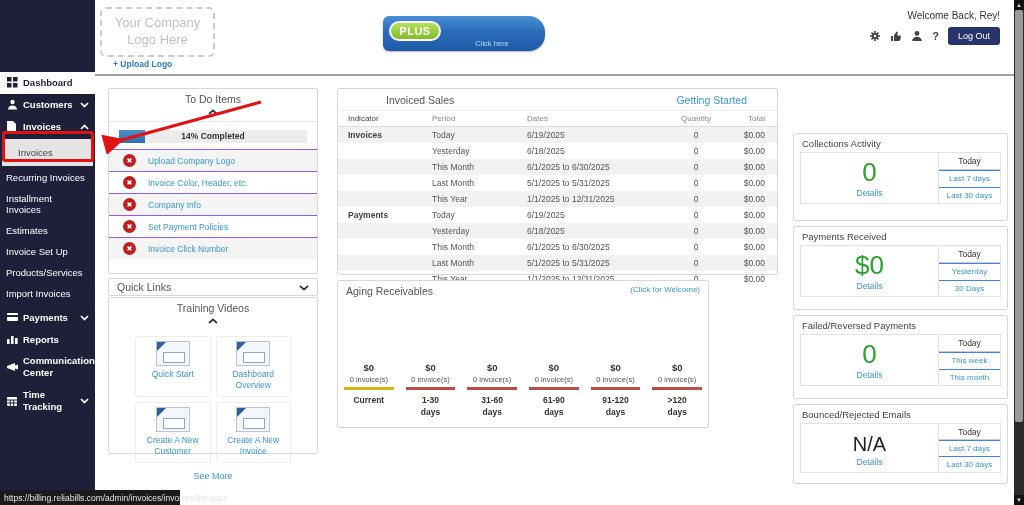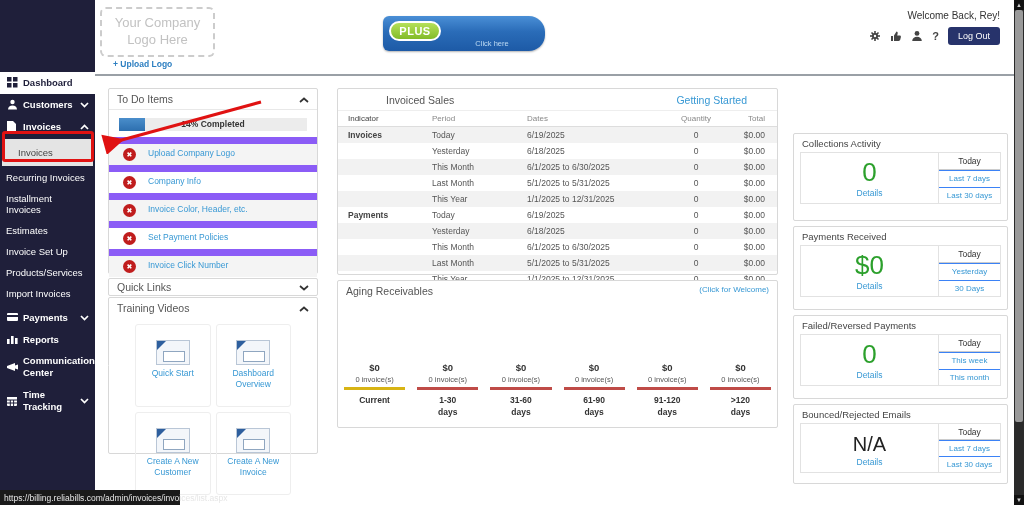--- a/index.html
+++ b/index.html
@@ -44,41 +44,41 @@
   .welcome { position:absolute; right:14px; top:10px; font-size:10px; color:#333; }
   .hdr-icons { position:absolute; right:14px; top:27px; display:flex; align-items:center; gap:9px; }
   .hicon { display:flex; cursor:pointer; }
   .help-q { font-size:11px; font-weight:bold; color:#444; cursor:pointer; }
   .logout-btn { background:#27336b; color:#fff; font-size:9px; padding:4px 10px; border:none;
     border-radius:3px; cursor:pointer; }
 
   
   .panel { position:absolute; background:#fff; border:1px solid #d8d8d8; border-radius:2px; }
   .panel-hd { display:flex; align-items:center; justify-content:space-between;
-    padding:4px 8px; border-bottom:1px solid #e8e8e8; font-size:10.5px; color:#555; }
+    padding:4px 8px; border-bottom:1px solid #e8e8e8; font-size:10.5px; color:#555;flex-direction:column; }
 
   
   .todo-panel { left:108px; top:88px; width:210px; height:186px; }
   .progress-wrap { margin:8px 10px 6px; background:#ececec; height:13px; position:relative; }
   .progress-fill { height:13px; background:linear-gradient(180deg,#4a8ecb,#2d6faf); }
   .progress-text { position:absolute; left:0; right:0; top:1px; text-align:center;
     font-size:8.5px; font-weight:bold; color:#333; }
-  .todo-row { display:flex; align-items:flex-start; gap:12px; padding:4px 8px 4px 14px;
-    border-top:7px solid #8b5cf6; }
+  .todo-row { display:flex; align-items:center; gap:12px; padding:4px 8px 4px 14px;
+    border-top:1px solid #8b5cf6; }
   .todo-row:nth-child(odd) { background:#f4f4f4; }
   .todo-x { width:13px; height:13px; border-radius:50%; background:#c01d1d; color:#fff; font-size:7px;
     display:flex; align-items:center; justify-content:center; flex:0 0 13px; }
   .todo-link { color:#3798d4; font-size:8.5px; }
 
   
   .ql-panel { left:108px; top:278px; width:210px; height:18px; display:flex; align-items:center;
     justify-content:space-between; padding:0 8px; font-size:10.5px; color:#555; }
   .tv-panel { left:108px; top:297px; width:210px; height:157px; }
   .tv-grid { display:grid; grid-template-columns:1fr 1fr; gap:5px; padding:6px 26px; }
-  .tv-card { border:1px solid #eee; border-radius:3px; padding:15px 2px; text-align:center; cursor:pointer; }
+  .tv-card { border:1px solid #eee; border-radius:3px; padding:4px 2px; text-align:center; cursor:pointer; }
   .thumb { width:34px; height:25px; border:1px solid #b9c6d6; background:#f3f6fa; margin:0 auto 3px;
     position:relative; }
   .thumb::before { content:""; position:absolute; left:0; top:0; border-top:9px solid #2e5f9e;
     border-right:9px solid transparent; }
   .thumb::after { content:""; position:absolute; left:6px; right:4px; top:10px; height:9px;
     border:1px solid #8fa6c0; background:#fff; }
   .tv-label { color:#3798d4; font-size:8.5px; line-height:1.35; }
   .see-more { display:block; text-align:center; color:#3798d4; font-size:9px; margin-top:2px; }
 
   
@@ -90,21 +90,21 @@
   .is-table th { text-align:left; color:#888; font-weight:normal; font-size:8px;
     padding:3px 6px; border-bottom:1px solid #ddd; border-top:1px solid #eee; }
   .is-table td { padding:3px 6px; color:#555; }
   .is-table tr:nth-child(odd) td { background:#f2f2f2; }
   .col-ind { width:88px; padding-left:10px !important; font-weight:bold; color:#444 !important; }
   .col-per { width:95px; }
   .col-qty { width:58px; text-align:center !important; }
   .col-tot { width:52px; text-align:right !important; padding-right:12px !important; }
 
   
-  .ag-panel { left:337px; top:280px; width:441px; height:148px; }
+  .ag-panel { left:337px; top:280px; width:372px; height:148px; }
   .ag-hd { display:flex; justify-content:space-between; padding:4px 8px; font-size:10.5px; color:#555; }
   .ag-link { color:#3798d4; font-size:8px; }
   .ag-cols { position:absolute; left:0; right:0; bottom:8px; display:flex; }
   .ag-col { flex:1; text-align:center; }
   .ag-val { font-size:9.5px; font-weight:bold; color:#333; }
   .ag-inv { font-size:7.5px; color:#555; margin:2px 0 3px; }
   .ag-bar { height:3px; margin:0 6px 4px; background:#bf4b47; }
   .ag-lab { font-size:8.5px; font-weight:bold; color:#333; line-height:1.5; white-space:pre-line; }
 
   
@@ -330,26 +330,26 @@
   </div>
   <div class="todo-list">
 
       <div class="todo-row">
         <span class="todo-x">✖</span>
         <a class="todo-link">Upload Company Logo</a>
       </div>
 
       <div class="todo-row">
         <span class="todo-x">✖</span>
-        <a class="todo-link">Company Info</a>
+        <a class="todo-link">Invoice Color, Header, etc.</a>
       </div>
 
       <div class="todo-row">
         <span class="todo-x">✖</span>
-        <a class="todo-link">Invoice Color, Header, etc.</a>
+        <a class="todo-link">Company Info</a>
       </div>
 
       <div class="todo-row">
         <span class="todo-x">✖</span>
         <a class="todo-link">Set Payment Policies</a>
       </div>
 
 
       <div class="todo-row">
         <span class="todo-x">✖</span>

